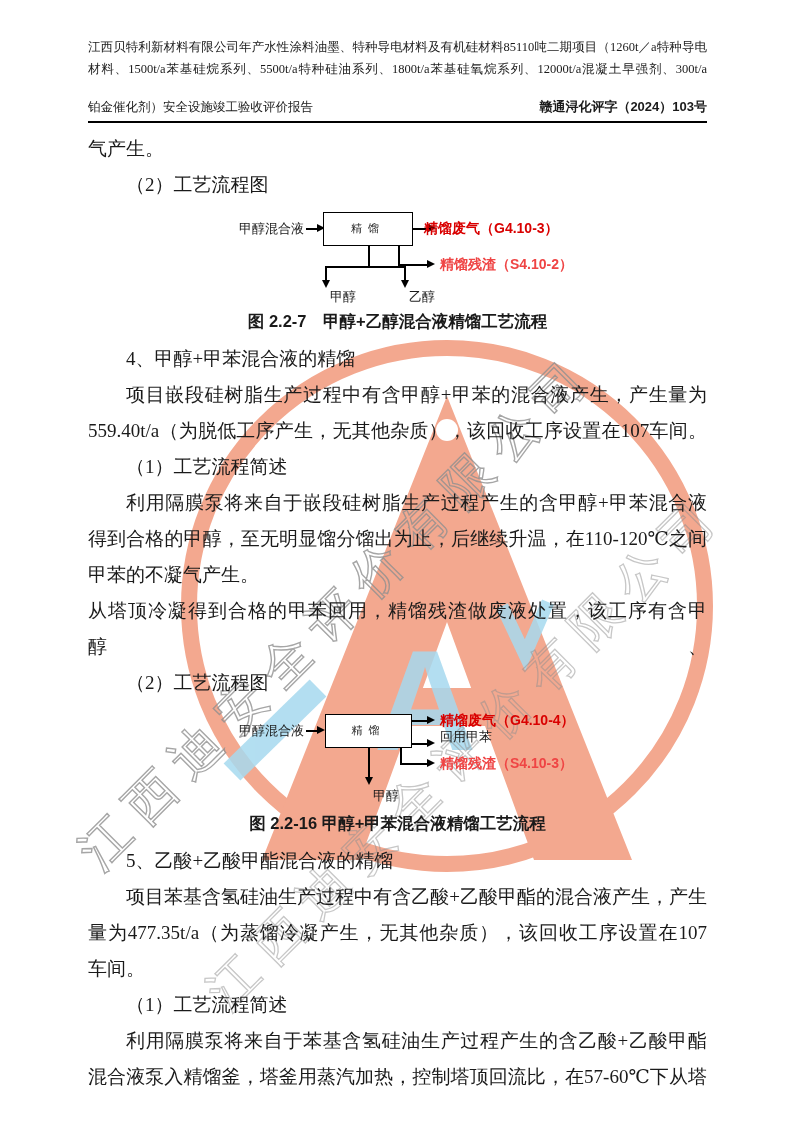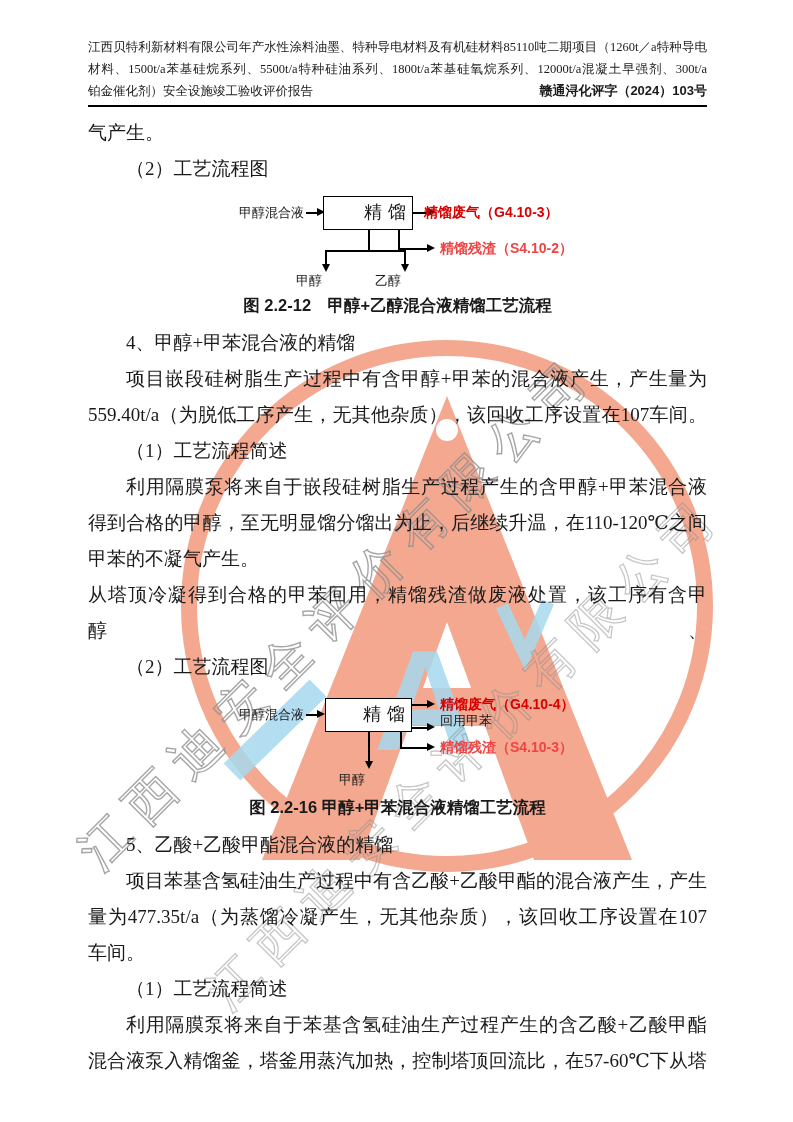--- a/index.html
+++ b/index.html
@@ -8,50 +8,50 @@
     position:relative; width:793px; height:1122px; margin:0 auto;
     background:#ffffff; overflow:hidden;
     font-family:"Liberation Serif","DejaVu Serif",serif; color:#1a1a1a;
   }
   .wm { position:absolute; left:0; top:0; width:793px; height:1122px; z-index:0; pointer-events:none; }
   .content { position:relative; z-index:1; padding:36px 86px 0 88px; }
 
   
   .hdr { font-size:12.5px; line-height:22px; border-bottom:2px solid #000; padding-bottom:3px; }
   .hdr-line { text-align:justify; text-align-last:justify; }
-  .hdr-last { display:flex; justify-content:space-between; align-items:flex-start; }
+  .hdr-last { display:flex; justify-content:space-between; align-items:flex-start;margin-top:16px; }
   .hdr-docnum { font-family:"Liberation Sans","DejaVu Sans",sans-serif; font-weight:700; font-size:13px; }
 
   
   .bl { font-size:19px; line-height:36px; }
   .ind { padding-left:38px; }
   .full { text-align:justify; text-align-last:justify; }
 
   
   .cap { font-family:"Liberation Sans","DejaVu Sans",sans-serif; font-weight:700;
          font-size:16.5px; line-height:24px; text-align:center; margin:2px 0 8px 0; }
 
   
   .diag { position:relative; width:619px; }
   .d1 { height:100px; margin-top:4px; }
   .d2 { height:106px; margin-top:2px; }
-  .dbox { position:absolute; border:1.5px solid #000; background:#fff; text-align:right;
-          font-size:18px; letter-spacing:6px; }
+  .dbox { position:absolute; border:1.5px solid #000; background:#fff; text-align:center;
+          font-size:11px; letter-spacing:6px; }
   .dlabel { position:absolute; font-size:13px; white-space:nowrap; }
   .dout-red  { position:absolute; font-size:14px; font-weight:700; white-space:nowrap;
                font-family:"Liberation Sans","DejaVu Sans",sans-serif; color:#d90000; }
   .dout-blue { position:absolute; font-size:14px; font-weight:700; white-space:nowrap;
                font-family:"Liberation Sans","DejaVu Sans",sans-serif; color:#ef4444; }
   .hline { position:absolute; height:1.5px; background:#000; }
   .vline { position:absolute; width:1.5px; background:#000; }
   .ah-r { position:absolute; width:0; height:0;
           border-top:4.5px solid transparent; border-bottom:4.5px solid transparent; border-left:8px solid #000; }
   .ah-d { position:absolute; width:0; height:0;
           border-left:4.5px solid transparent; border-right:4.5px solid transparent; border-top:8px solid #000; }
-  .dcenter { text-align:left; }
+  .dcenter { text-align:right; }
 </style>
 </head>
 <body>
 
 <div class="page">
 
   <svg class="wm" viewBox="0 0 793 1122" xmlns="http://www.w3.org/2000/svg">
     <g opacity="0.92">
       <circle cx="447" cy="606" r="258" fill="none" stroke="#F2A186" stroke-width="16"></circle>
       <path d="M447 396 L632 860 L534 860 L447 622 L360 860 L262 860 Z" fill="#F2A186"></path>
@@ -103,21 +103,21 @@
       <div class="vline" style="left:280px; top:39px; height:21px;"></div>
       <div class="hline" style="left:237px; top:59px; width:80px;"></div>
       <div class="vline" style="left:237px; top:59px; height:15px;"></div>
       <div class="ah-d" style="left:233.5px; top:73px;"></div>
       <div class="vline" style="left:316px; top:59px; height:15px;"></div>
       <div class="ah-d" style="left:312.5px; top:73px;"></div>
       <div class="dlabel dcenter" style="left:208px; top:81px; width:60px;">甲醇</div>
       <div class="dlabel dcenter" style="left:287px; top:81px; width:60px;">乙醇</div>
     </div>
 
-    <div class="cap">图 2.2-12　甲醇+乙醇混合液精馏工艺流程</div>
+    <div class="cap">图 2.2-7　甲醇+乙醇混合液精馏工艺流程</div>
 
     <div class="bl ind">4、甲醇+甲苯混合液的精馏</div>
     <div class="bl ind full">项目嵌段硅树脂生产过程中有含甲醇+甲苯的混合液产生，产生量为</div>
     <div class="bl full">559.40t/a（为脱低工序产生，无其他杂质），该回收工序设置在107车间。</div>
     <div class="bl ind">（1）工艺流程简述</div>
     <div class="bl ind full">利用隔膜泵将来自于嵌段硅树脂生产过程产生的含甲醇+甲苯混合液</div>
     <div class="bl full">得到合格的甲醇，至无明显馏分馏出为止，后继续升温，在110-120℃之间</div>
     <div class="bl">甲苯的不凝气产生。</div>
     <div class="bl full">从塔顶冷凝得到合格的甲苯回用，精馏残渣做废液处置，该工序有含甲醇、</div>
     <div class="bl ind">（2）工艺流程图</div>

